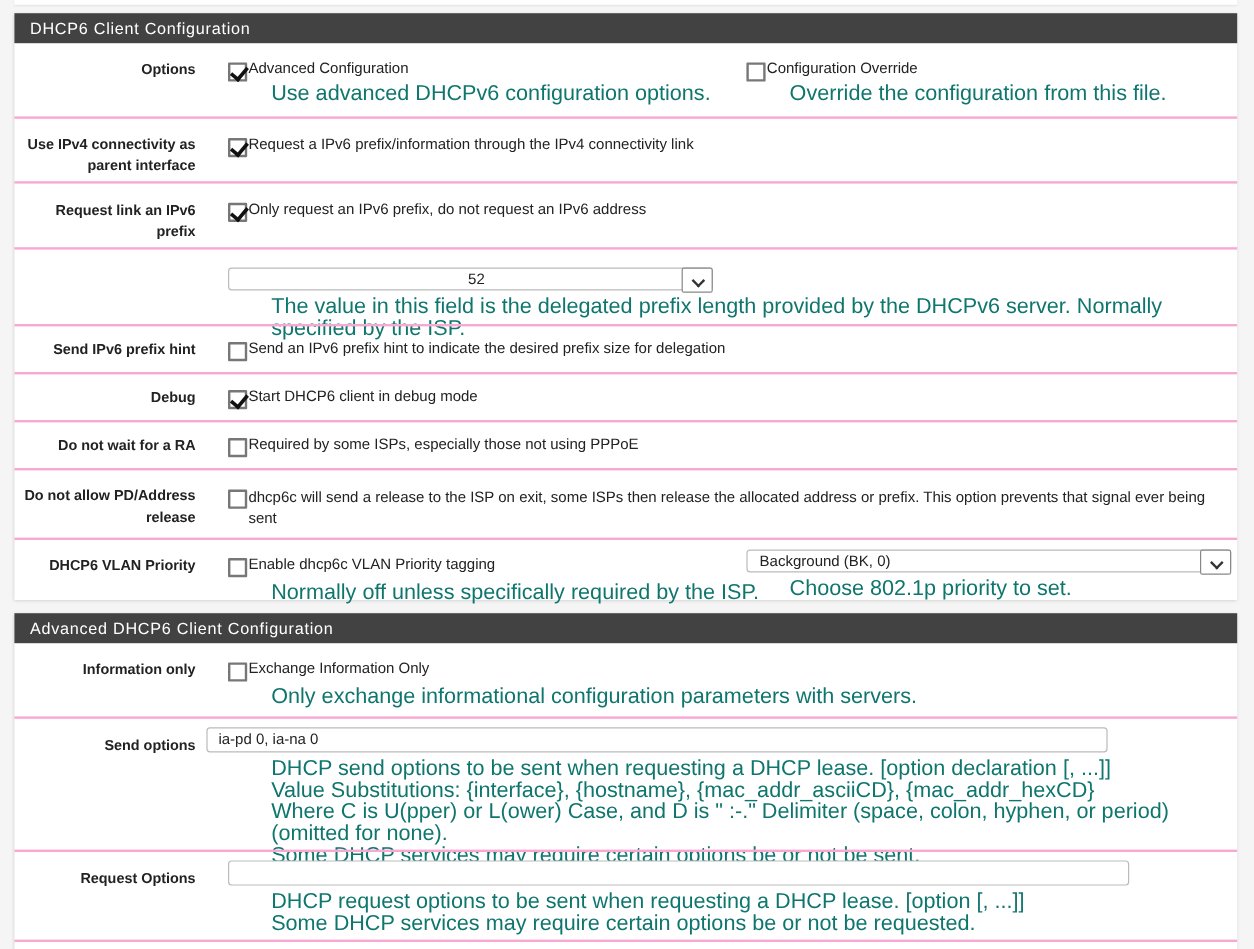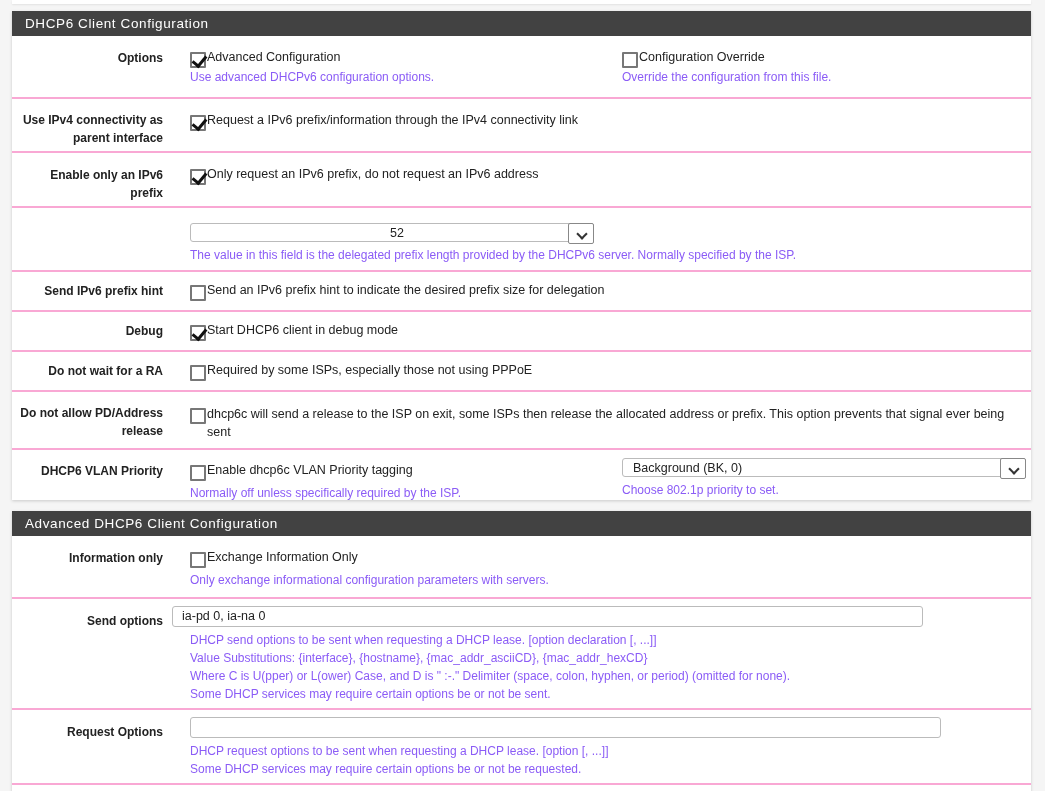--- a/index.html
+++ b/index.html
@@ -30,21 +30,21 @@
   .cb {
     width: 16px; height: 16px; border: 2px solid #777; background: #fff;
     box-sizing: border-box; margin-top: 3px; flex: none; position: relative;
     border-radius: 1px;
   }
   .cb.checked::after {
     content: ""; position: absolute; left: 3px; top: -1px; width: 6px; height: 11px;
     border-right: 3px solid #111; border-bottom: 3px solid #111; transform: rotate(40deg);
   }
   .cb-text { margin-left: 1px; color: #222; font-size: 12.5px; }
-  .help { color: #8b5cf6; font-size: 12px; line-height: 18px; }
+  .help { color: #0f766e; font-size: 18px; line-height: 18px; margin-left: 36px; }
   .select {
     position: absolute; height: 19px; border: 1px solid #bbb; border-radius: 3px;
     background: #fff; box-sizing: border-box; padding-left: 10px; line-height: 18px; font-size: 12.5px; color: #222;
   }
   .select .arrow {
     position: absolute; right: -1px; top: -1px; width: 26px; height: 21px; box-sizing: border-box;
     border: 1px solid #888; border-radius: 2px; background: #fff;
   }
   .select .arrow::after {
     content: ""; position: absolute; left: 9px; top: 6px; width: 6px; height: 6px;
@@ -89,21 +89,21 @@
     <div class="ctl" style="top:13px;">
       <div class="cb-line">
         <span class="cb checked"></span>
         <span class="cb-text">Request a IPv6 prefix/information through the IPv4 connectivity link</span>
       </div>
     </div>
   </div>
 
   <div class="row" style="height:53px;">
     <div class="label" style="top:13px;">
-      <div>Enable only an IPv6</div>
+      <div>Request link an IPv6</div>
       <div>prefix</div>
     </div>
     <div class="ctl" style="top:13px;">
       <div class="cb-line">
         <span class="cb checked"></span>
         <span class="cb-text">Only request an IPv6 prefix, do not request an IPv6 address</span>
       </div>
     </div>
   </div>
 

